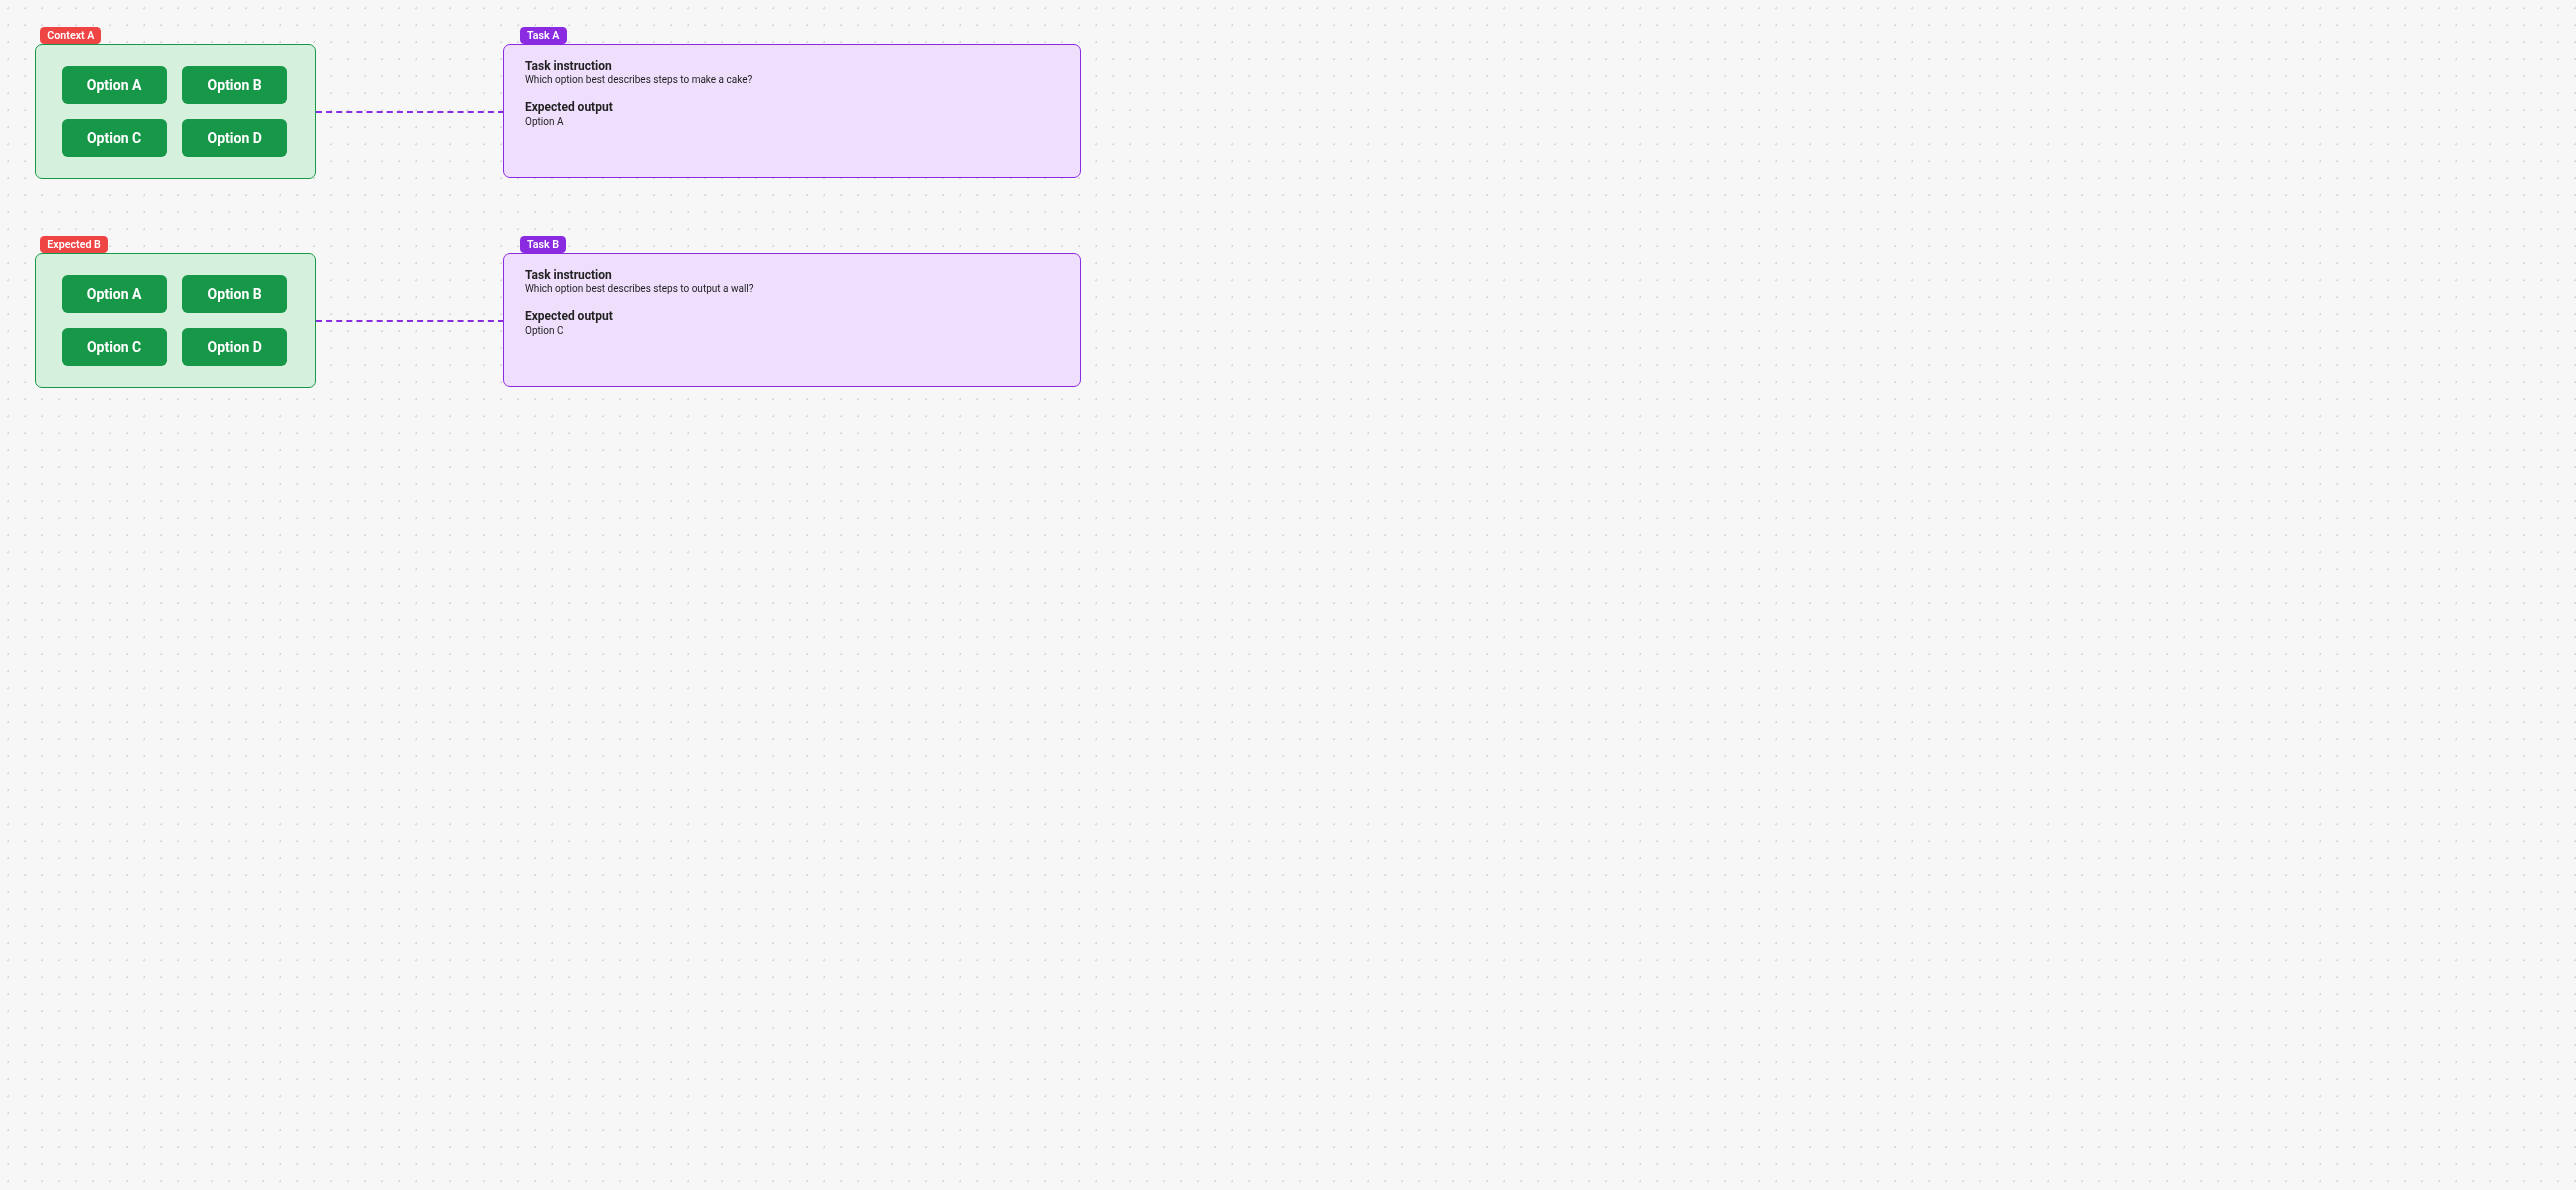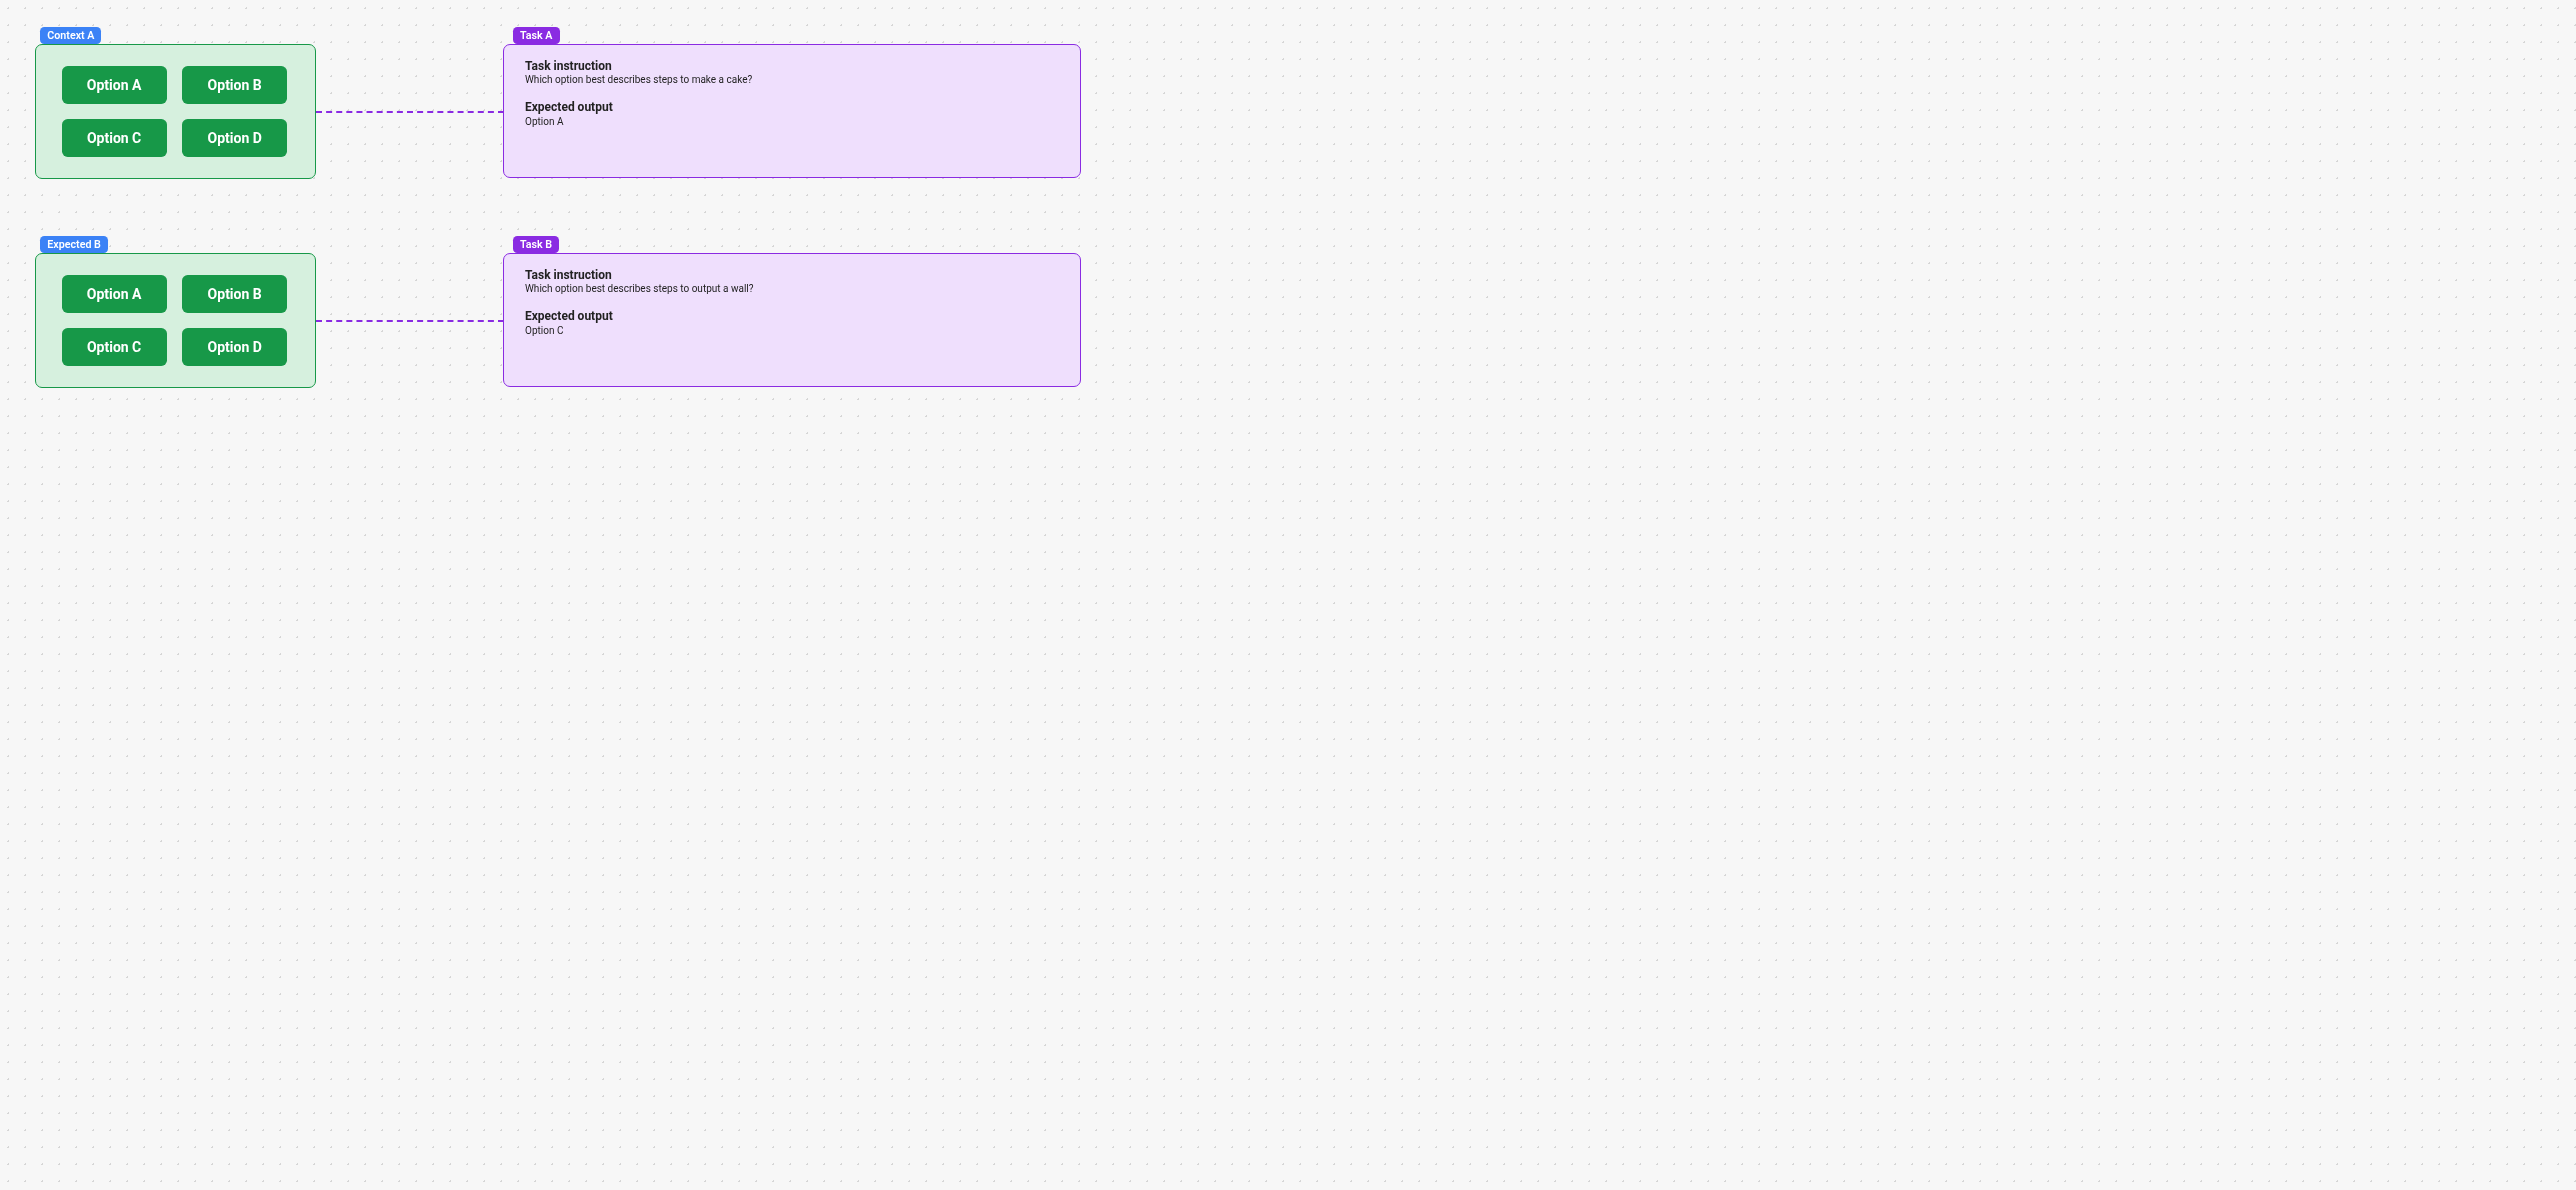--- a/index.html
+++ b/index.html
@@ -35,21 +35,21 @@
     width: 281px;
     height: 135px;
     background: #d6f0de;
     border: 1.4px solid #179848;
     border-radius: 7px;
   }
   .context-label {
     position: absolute;
     top: -18px;
     left: 4.3px;
-    background: #3b82f6;
+    background: #ef4444;
     color: #ffffff;
     font-size: 10.7px;
     font-weight: 600;
     padding: 2.1px 7px;
     border-radius: 4.3px;
   }
   .option-grid {
     display: grid;
     grid-template-columns: 105px 105px;
     grid-template-rows: 38px 38px;
@@ -86,21 +86,21 @@
     width: 578px;
     height: 134px;
     background: #efdffd;
     border: 1.4px solid #8a2be2;
     border-radius: 7px;
     padding: 13.5px 21px;
   }
   .task-label {
     position: absolute;
     top: -18px;
-    left: 9px;
+    left: 16px;
     background: #8a2be2;
     color: #ffffff;
     font-size: 10.7px;
     font-weight: 600;
     padding: 2.1px 7px;
     border-radius: 4.3px;
   }
   .task-section-heading {
     font-size: 12px;
     font-weight: 700;

